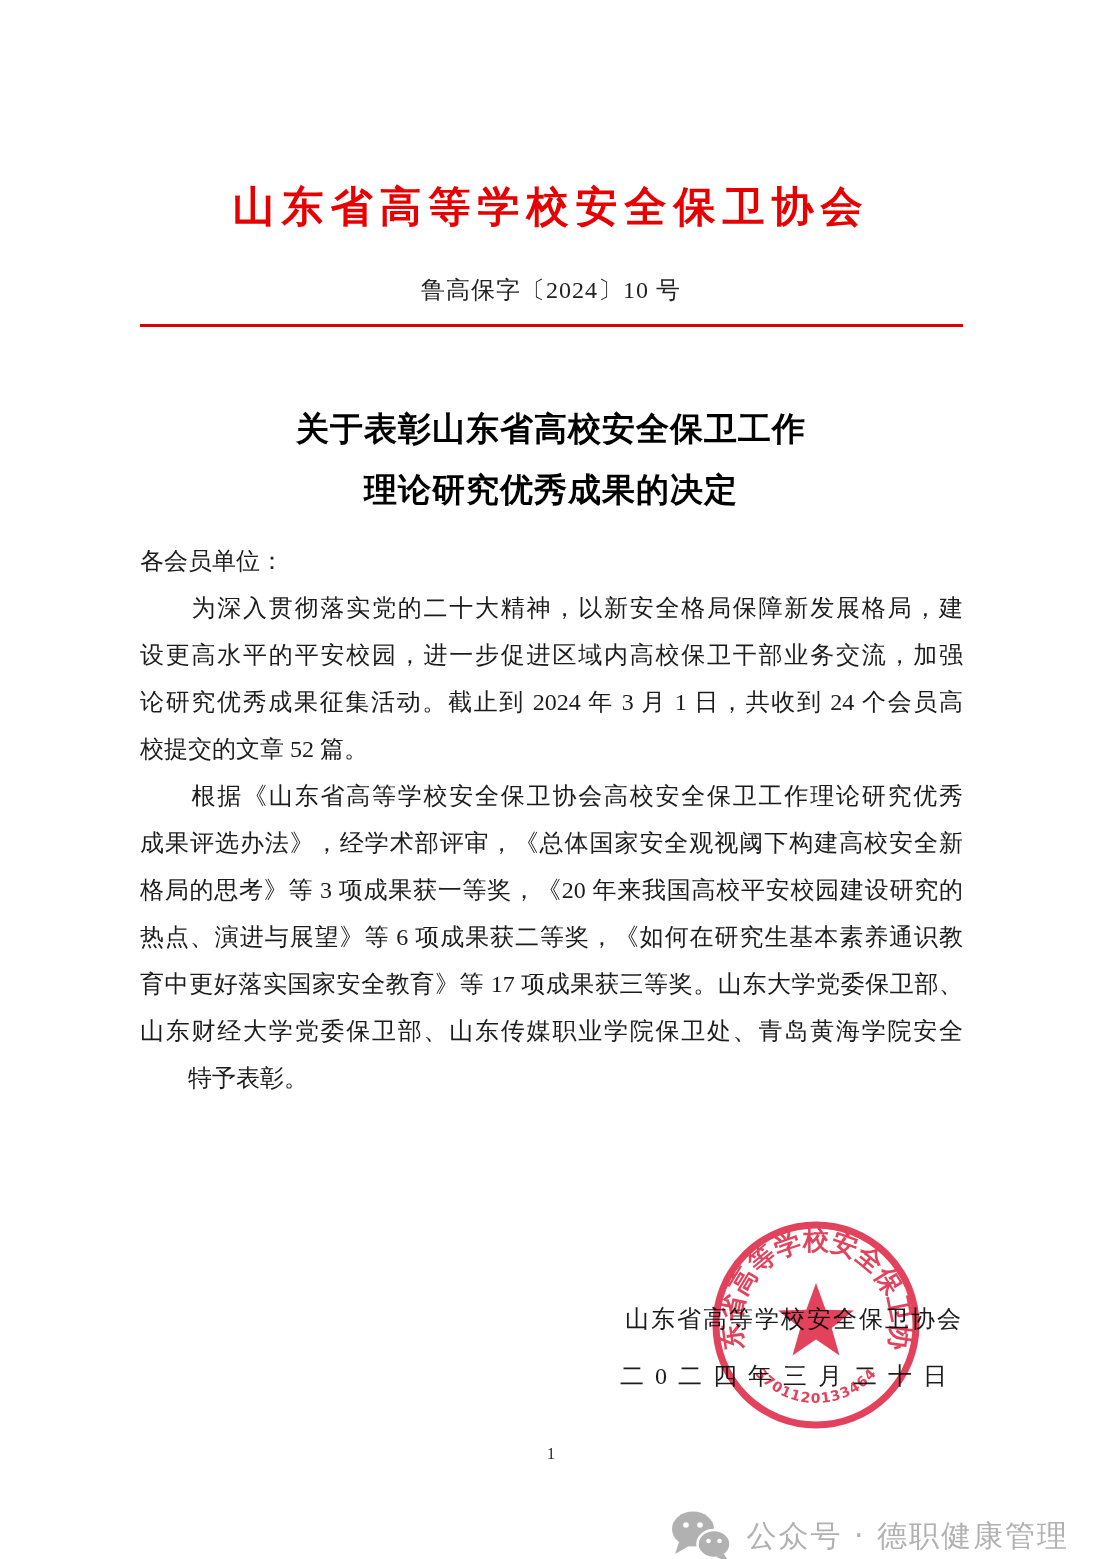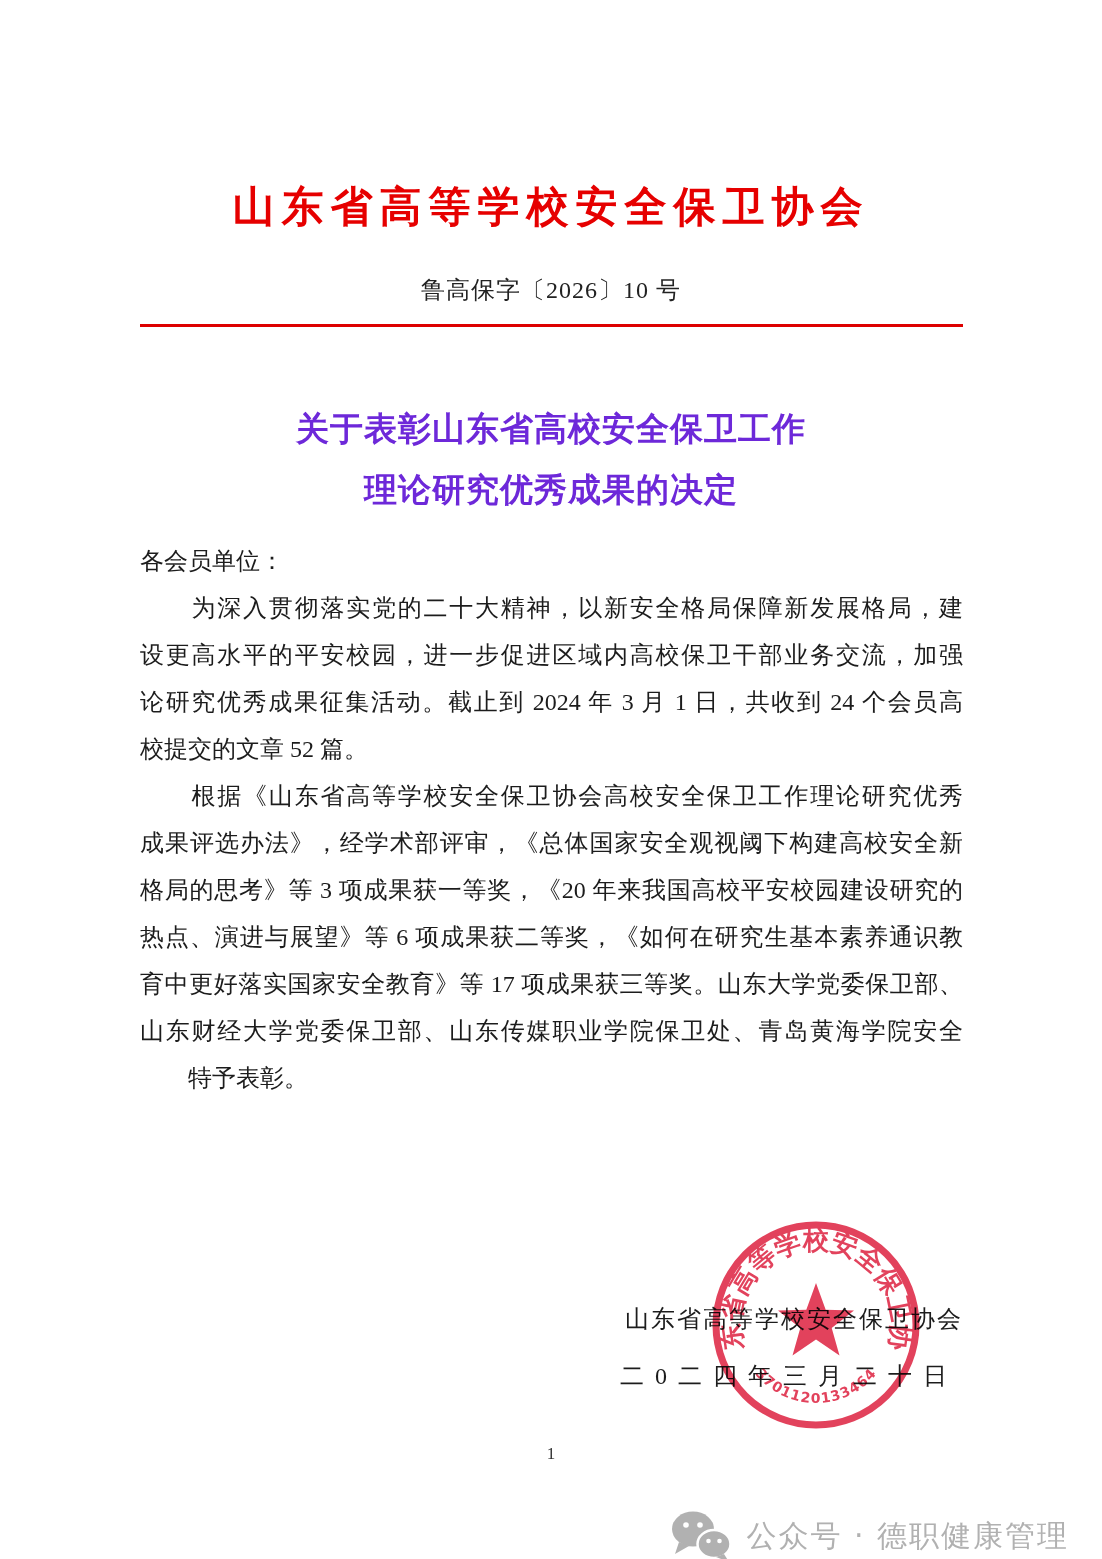--- a/index.html
+++ b/index.html
@@ -33,21 +33,21 @@
     position:absolute;top:324px;left:140px;width:823px;height:3px;
     background:#dd0000;
   }
   
   .doc-title{
     position:absolute;top:398px;left:0;width:1102px;
     text-align:center;
     font-family:"DejaVu Sans", sans-serif;
     font-weight:bold;
     font-size:33px;
-    color:#6d28d9;
+    color:#000000;
     line-height:61px;
     letter-spacing:1px;
   }
   
   .body-lines{
     position:absolute;top:538px;left:140px;width:823px;
     font-size:24px;
     color:#1c1c1c;
   }
   .line{
@@ -104,21 +104,21 @@
     letter-spacing:2px;
     white-space:nowrap;
   }
 </style>
 </head>
 <body>
 
 <div class="page">
 
   <div class="org-title">山东省高等学校安全保卫协会</div>
-  <div class="doc-number">鲁高保字〔2026〕10 号</div>
+  <div class="doc-number">鲁高保字〔2024〕10 号</div>
   <div class="red-line"></div>
 
   <div class="doc-title">
     <div>关于表彰山东省高校安全保卫工作</div>
     <div>理论研究优秀成果的决定</div>
   </div>
 
   <div class="body-lines">
       <div class="line">各会员单位：</div>
       <div class="line j">　　为深入贯彻落实党的二十大精神，以新安全格局保障新发展格局，建</div>

